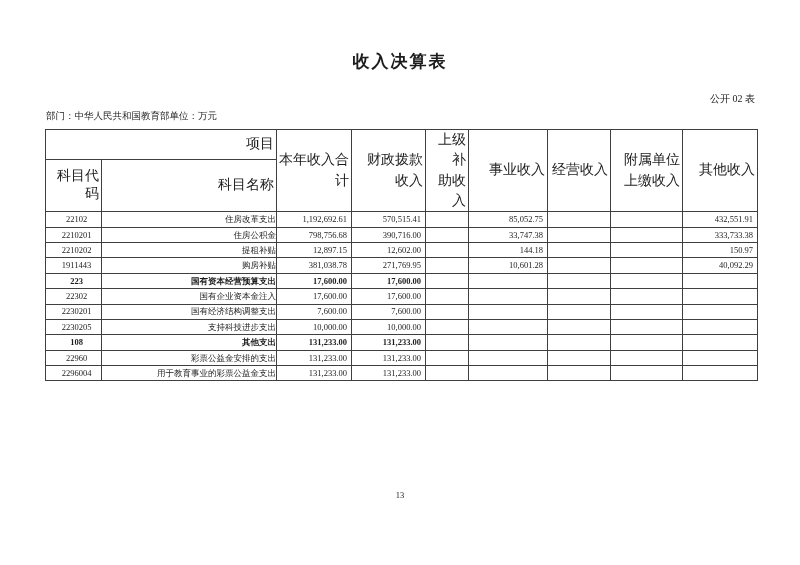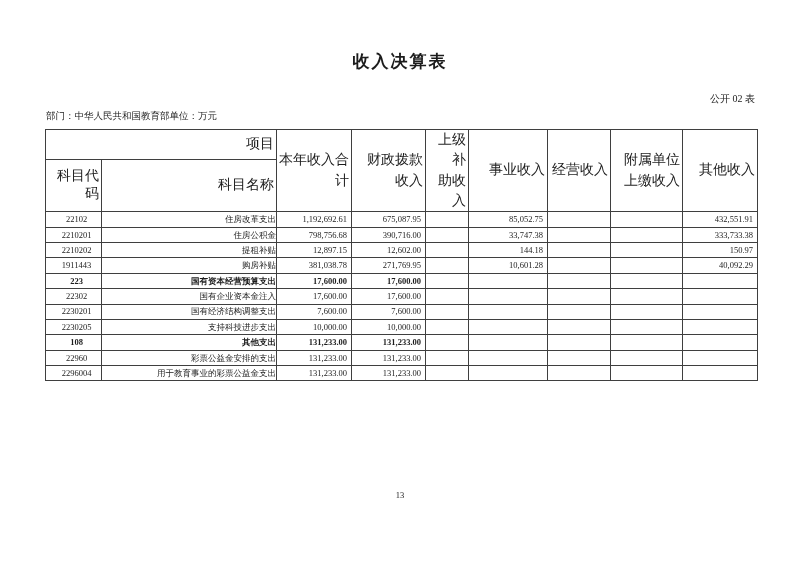--- a/index.html
+++ b/index.html
@@ -107,21 +107,21 @@
       <tr class="hr2">
         <th>科目代码</th>
         <th>科目名称</th>
       </tr>
     </thead>
     <tbody>
         <tr>
     <td class="code">22102</td>
     <td class="name">住房改革支出</td>
     <td class="num">1,192,692.61</td>
-    <td class="num">675,087.95</td>
+    <td class="num">570,515.41</td>
     <td class="num"></td>
     <td class="num">85,052.75</td>
     <td class="num"></td>
     <td class="num"></td>
     <td class="num">432,551.91</td>
   </tr>
         <tr>
     <td class="code">2210201</td>
     <td class="name indent">住房公积金</td>
     <td class="num">798,756.68</td>

